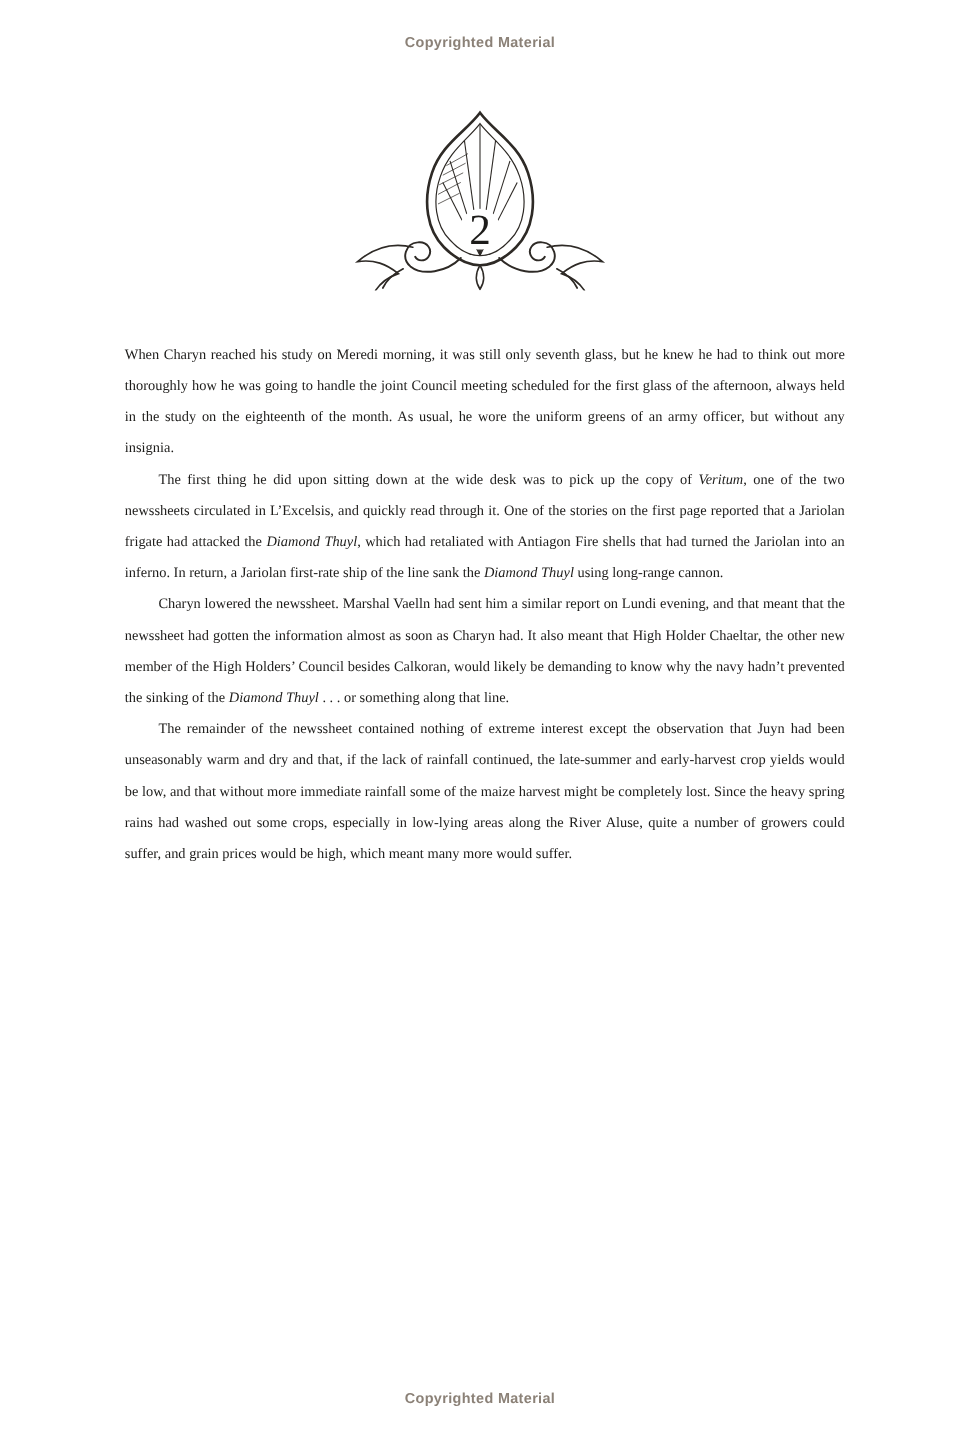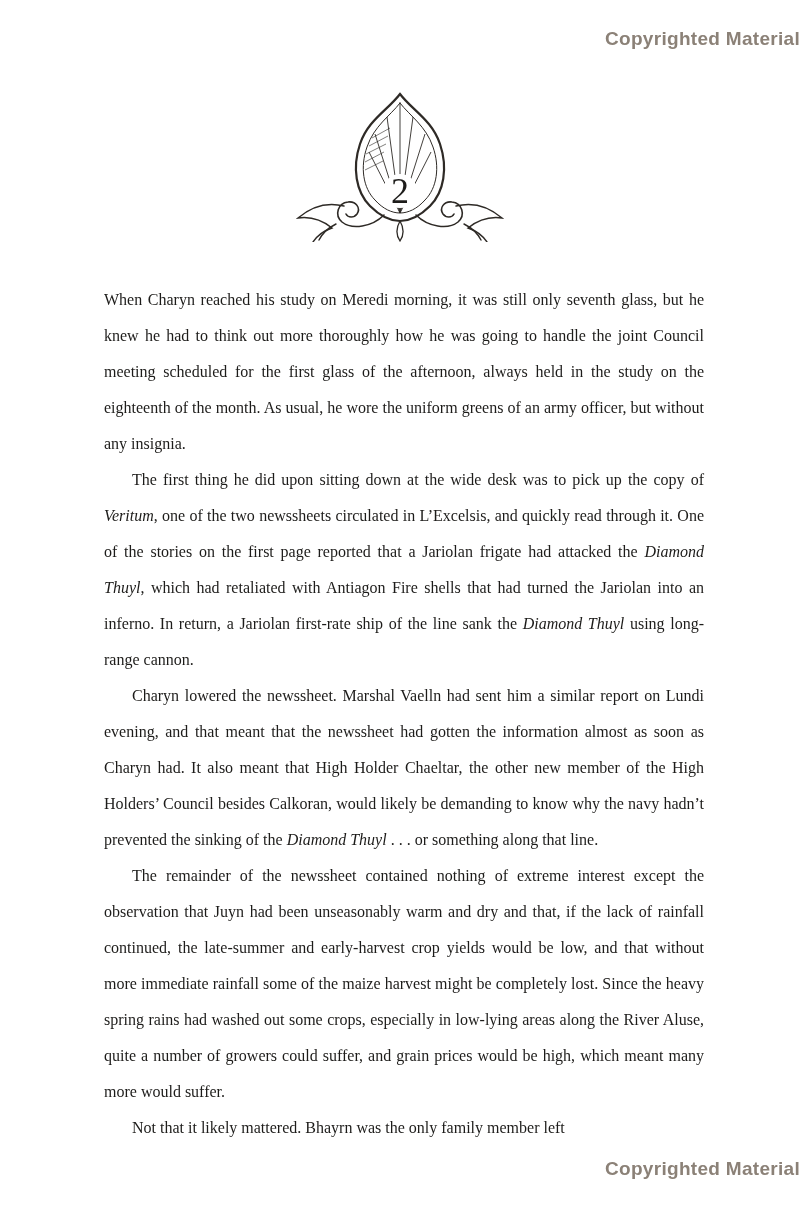--- a/index.html
+++ b/index.html
@@ -14,44 +14,44 @@
     position: relative;
     width: 800px;
     height: 1208px;
     background: #ffffff;
     overflow: hidden;
   }
   .notice {
     position: absolute;
     left: 0;
     width: 100%;
-    text-align: right;
+    text-align: center;
     font-family: "Liberation Sans", sans-serif;
     font-weight: bold;
-    font-size: 19px;
+    font-size: 12px;
     letter-spacing: 0.3px;
     color: #8b8177;
   }
   .notice.top { top: 28px; }
   .notice.bottom { top: 1158px; }
   .ornament-wrap {
     position: absolute;
     top: 90px;
     left: 0;
     width: 100%;
     display: flex;
     justify-content: center;
   }
   .body-text {
     position: absolute;
     top: 282px;
     left: 104px;
     width: 600px;
-    font-size: 16px;
-    line-height: 36px;
+    font-size: 12px;
+    line-height: 26px;
     text-align: justify;
     color: #1d1c1a;
   }
   .body-text p {
     margin: 0;
     text-indent: 28px;
   }
   .body-text p.no-indent {
     text-indent: 0;
   }
@@ -111,18 +111,17 @@
 
       <text x="108" y="113" text-anchor="middle" font-family="Liberation Serif, serif" font-size="36" fill="#1d1c1a">2</text>
     </svg>
   </div>
 
   <div class="body-text">
       <p class="no-indent"><span>When Charyn reached his study on Meredi morning, it was still only seventh glass, but he knew he had to think out more thoroughly how he was going to handle the joint Council meeting scheduled for the first glass of the afternoon, always held in the study on the eighteenth of the month. As usual, he wore the uniform greens of an army officer, but without any insignia.</span></p>
       <p><span>The first thing he did upon sitting down at the wide desk was to pick up the copy of </span><i>Veritum</i><span>, one of the two newssheets circulated in L’Excelsis, and quickly read through it. One of the stories on the first page reported that a Jariolan frigate had attacked the </span><i>Diamond Thuyl</i><span>, which had retaliated with Antiagon Fire shells that had turned the Jariolan into an inferno. In return, a Jariolan first-rate ship of the line sank the </span><i>Diamond Thuyl</i><span> using long-range cannon.</span></p>
       <p><span>Charyn lowered the newssheet. Marshal Vaelln had sent him a similar report on Lundi evening, and that meant that the newssheet had gotten the information almost as soon as Charyn had. It also meant that High Holder Chaeltar, the other new member of the High Holders’ Council besides Calkoran, would likely be demanding to know why the navy hadn’t prevented the sinking of the </span><i>Diamond Thuyl</i><span> . . . or something along that line.</span></p>
       <p><span>The remainder of the newssheet contained nothing of extreme interest except the observation that Juyn had been unseasonably warm and dry and that, if the lack of rainfall continued, the late-summer and early-harvest crop yields would be low, and that without more immediate rainfall some of the maize harvest might be completely lost. Since the heavy spring rains had washed out some crops, especially in low-lying areas along the River Aluse, quite a number of growers could suffer, and grain prices would be high, which meant many more would suffer.</span></p>
-      <p><span>Not that it likely mattered. Bhayrn was the only family member left</span></p>
     </div>
 
   <div class="notice bottom">Copyrighted Material</div>
 
 </div>
 
 </body></html>

